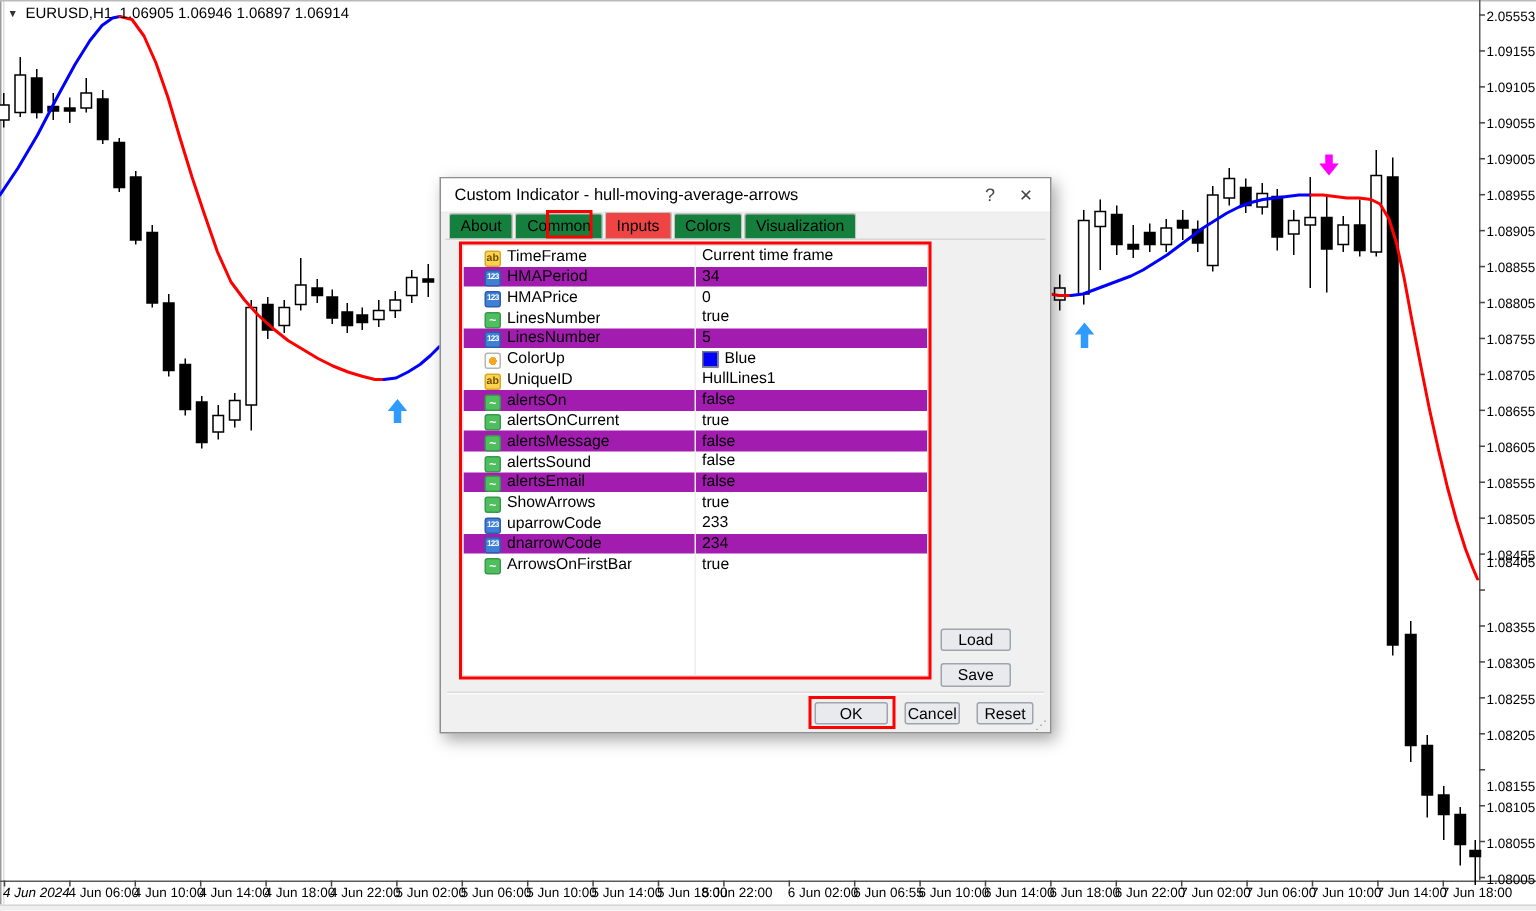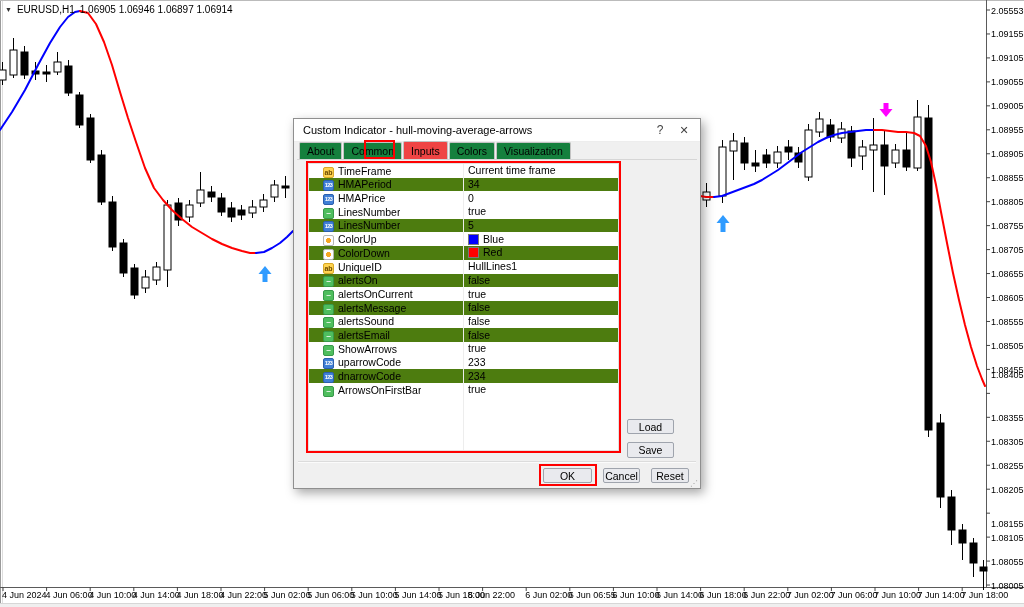--- a/index.html
+++ b/index.html
@@ -42,21 +42,21 @@
   
   .ptable{position:absolute;left:14px;top:44px;width:311px;height:288px;background:#ffffff;
     border:1px solid #e2e2e2;box-sizing:border-box;overflow:hidden;}
   .ptable .vline{position:absolute;left:154px;top:0;bottom:0;border-left:1px solid #ededed;}
   .phead{position:relative;height:16px;border-bottom:1px solid #ececec;color:#333;}
   .phead span{position:absolute;top:2px;font-size:10.5px;}
   .phead .c0{left:7px;}
   .phead .c1{left:159px;}
   .prow{position:relative;height:13.7px;display:flex;align-items:flex-end;padding-left:14px;
     box-sizing:border-box;font-size:10.5px;line-height:13px;}
-  .prow.alt{background:#4d7c0f;}
+  .prow.alt{background:#a21caf;}
   .picon{width:11px;height:11px;border-radius:2px;margin-right:4px;flex:0 0 11px;
     display:inline-flex;align-items:center;justify-content:center;
     font-size:6px;font-weight:bold;color:#fff;box-sizing:border-box;}
   .icon-str{background:#ffd34f;border:1px solid #d8a827;color:#6b4a00;font-size:7px;}
   .icon-int{background:#3f7fd6;border:1px solid #2b5fae;font-size:5.5px;letter-spacing:-0.5px;}
   .icon-dbl{background:#35c3dc;border:1px solid #1f9db4;font-size:7px;}
   .icon-bool{background:#4fbe5e;border:1px solid #37994a;font-size:8px;}
   .icon-color{background:#fdfdfd;border:1px solid #b5b5b5;
     background-image:radial-gradient(circle at 50% 52%, #f5a623 0 2.6px, rgba(0,0,0,0) 2.7px);}
   .pname{white-space:nowrap;overflow:hidden;}
@@ -277,21 +277,21 @@
       <div class="plabel" style="top: 412.82px;">1.08355</div>
       <div class="plabel" style="top: 436.78px;">1.08305</div>
       <div class="plabel" style="top: 460.74px;">1.08255</div>
       <div class="plabel" style="top: 484.7px;">1.08205</div>
       <div class="plabel" style="top: 497px; margin-top: 22px;">1.08155</div>
       <div class="plabel" style="top: 532.62px;">1.08105</div>
       <div class="plabel" style="top: 556.58px;">1.08055</div>
       <div class="plabel" style="top: 580.54px;">1.08005</div>
     </div>
   <div id="time-axis">
-      <div class="tlabel" style="left: 2px;">4 Jun 2024</div>
+      <div class="tlabel" style="left: 2px; font-style: italic;">4 Jun 2024</div>
       <div class="tlabel" style="left: 45.6px;">4 Jun 06:00</div>
       <div class="tlabel" style="left: 89.2px;">4 Jun 10:00</div>
       <div class="tlabel" style="left: 132.8px;">4 Jun 14:00</div>
       <div class="tlabel" style="left: 176.4px;">4 Jun 18:00</div>
       <div class="tlabel" style="left: 220px;">4 Jun 22:00</div>
       <div class="tlabel" style="left: 263.6px;">5 Jun 02:00</div>
       <div class="tlabel" style="left: 307.2px;">5 Jun 06:00</div>
       <div class="tlabel" style="left: 350.8px;">5 Jun 10:00</div>
       <div class="tlabel" style="left: 394.4px;">5 Jun 14:00</div>
       <div class="tlabel" style="left: 438px;">5 Jun 18:00</div>
@@ -351,25 +351,20 @@
           <div class="prow alt">
             <span class="picon icon-int">123</span>
             <span class="pname">LinesNumber</span>
             <span class="pvalue">5</span>
           </div>
           <div class="prow">
             <span class="picon icon-color"></span>
             <span class="pname">ColorUp</span>
             <span class="pvalue"><span class="swatch" style="background: rgb(0, 0, 255);"></span>Blue</span>
           </div>
-          <div class="prow alt">
-            <span class="picon icon-color"></span>
-            <span class="pname">ColorDown</span>
-            <span class="pvalue"><span class="swatch" style="background: rgb(255, 0, 0);"></span>Red</span>
-          </div>
           <div class="prow">
             <span class="picon icon-str">ab</span>
             <span class="pname">UniqueID</span>
             <span class="pvalue">HullLines1</span>
           </div>
           <div class="prow alt">
             <span class="picon icon-bool">~</span>
             <span class="pname">alertsOn</span>
             <span class="pvalue">false</span>
           </div>

